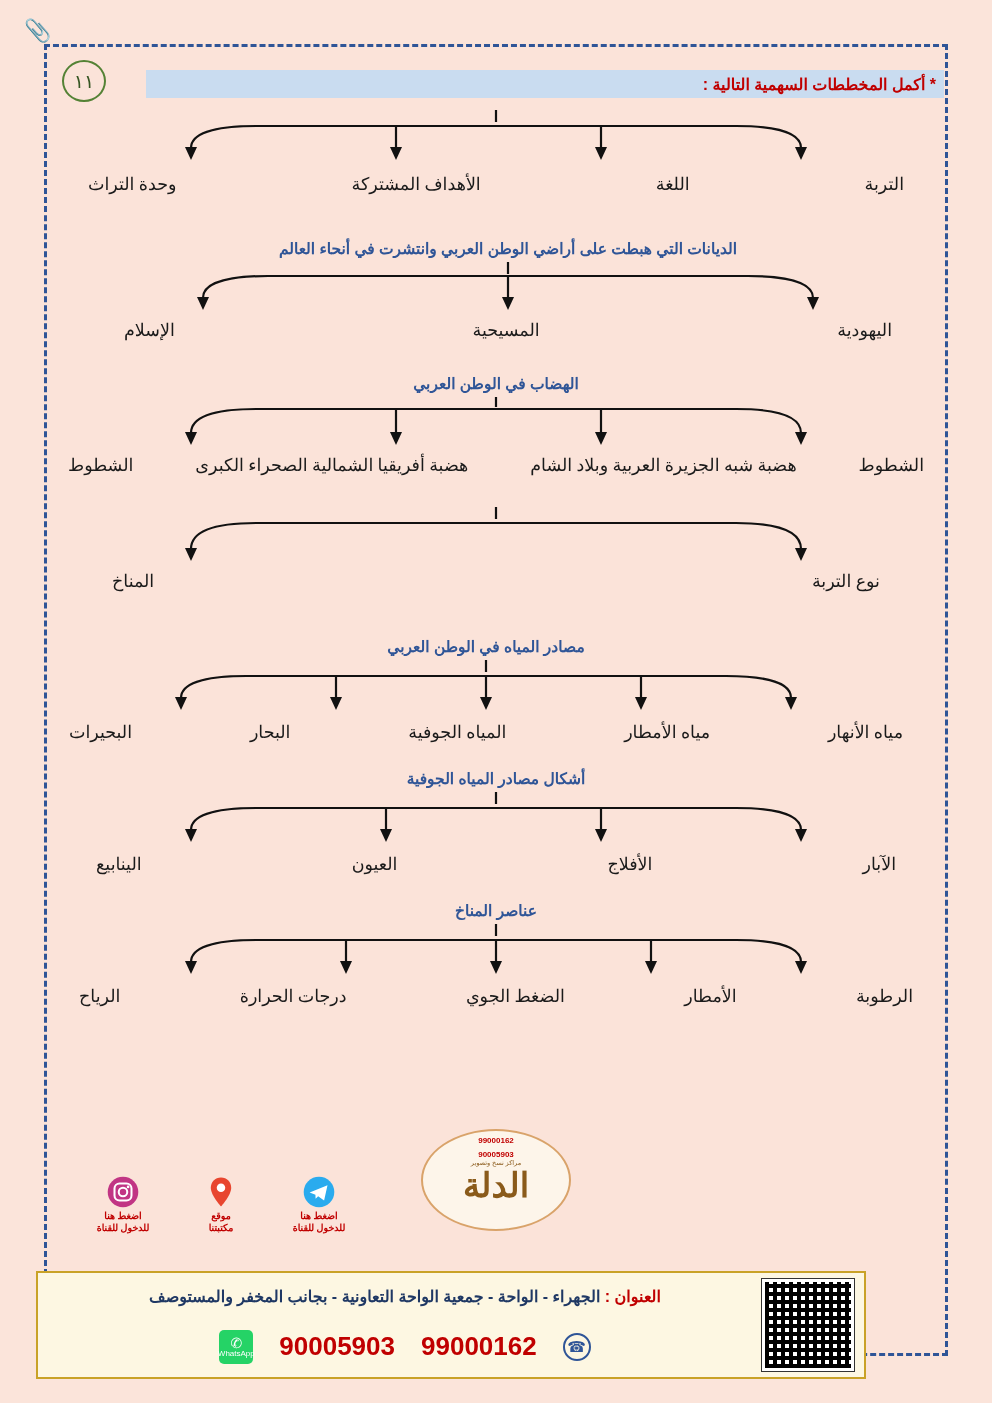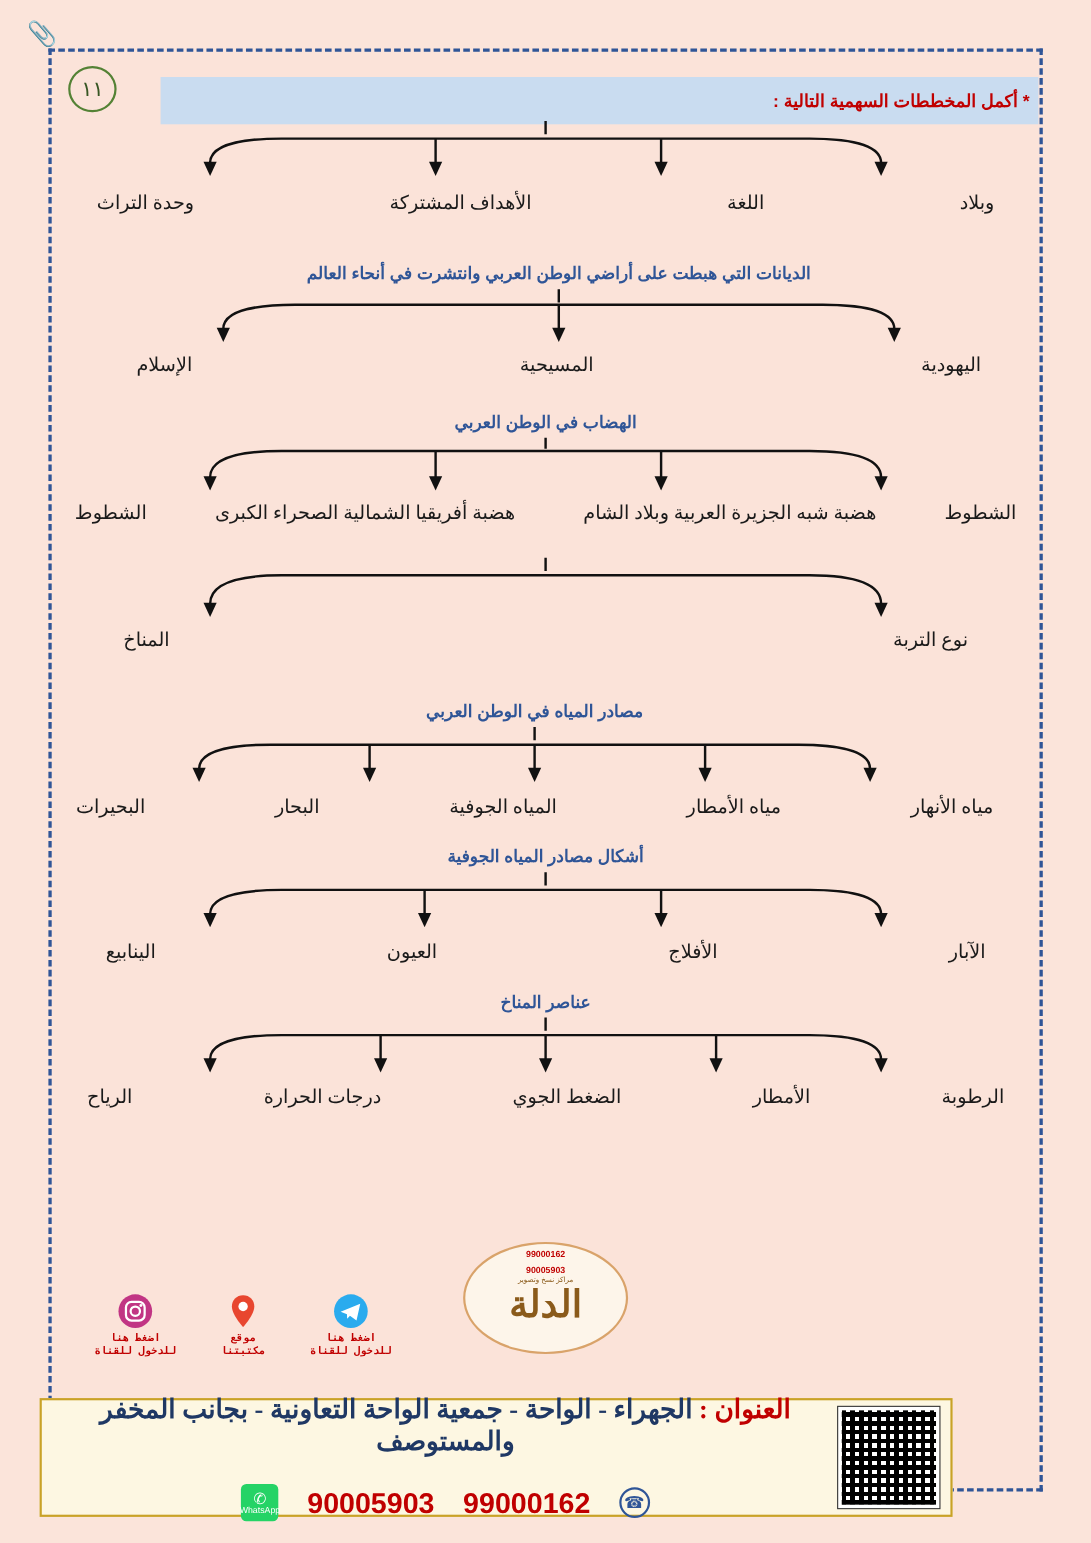--- a/index.html
+++ b/index.html
@@ -37,21 +37,21 @@
     left: 30px; top: 20px;
     width: 22px; height: 30px;
     color: #8a6a44;
     font-size: 22px;
     line-height: 1;
   }
   .title-bar {
     position: absolute;
     right: 48px; top: 70px;
     width: 798px;
-    height: 43px;
+    height: 28px;
     background: #c9dcf0;
     color: #c00000;
     font-family: "Liberation Sans", sans-serif;
     font-weight: bold;
     font-size: 16px;
     display: flex;
     align-items: center;
     justify-content: flex-start;
     padding-right: 8px;
   }
@@ -97,21 +97,21 @@
     gap: 16px;
     align-items: flex-start;
   }
   .social-item {
     width: 82px;
     text-align: center;
   }
   .social-item .cap {
     font-size: 9.5px;
     color: #c00000;
-    font-family: Liberation Mono, monospace;
+    font-family: Liberation Serif, serif;
     font-weight: bold;
     line-height: 1.25;
     margin-top: 2px;
   }
   .logo-box {
     position: absolute;
     left: 50%;
     transform: translateX(-50%);
     bottom: 162px;
     width: 190px;
@@ -148,22 +148,22 @@
     height: 108px;
     border: 2px solid #c9a227;
     background: #fdf7e2;
     display: flex;
     flex-direction: row-reverse;
     align-items: center;
     padding: 6px 10px;
   }
   .footer-main { flex: 1; text-align: center; }
   .footer-addr {
-    font-size: 24px; color: #1f3864;
-    font-family: Liberation Serif, serif;
+    font-size: 16px; color: #1f3864;
+    font-family: Liberation Sans, sans-serif;
     font-weight: bold;
     margin-bottom: 24px;
   }
   .footer-addr .lblred { color: #c00000; }
   .phones { display: flex; justify-content: center; align-items: center; gap: 26px; }
   .phone { font-size: 26px; color: #c00000; font-weight: bold; font-family: "Liberation Sans", sans-serif; }
   .qr {
     width: 92px; height: 92px;
     background:
       repeating-linear-gradient(90deg, #000 0 4px, #fff 4px 8px),
@@ -210,21 +210,21 @@
       <path d="M400 2 L400 14 M95 40 C95 22 130 18 160 18 L640 18 C670 18 705 22 705 40" fill="none" stroke="#111" stroke-width="2.2"></path>
       <path d="M95 52 l-6 -13 l12 0 z" fill="#111"></path>
       <path d="M705 52 l-6 -13 l12 0 z" fill="#111"></path>
       <path d="M300 18 L300 40" stroke="#111" stroke-width="2.2" fill="none"></path>
       <path d="M300 52 l-6 -13 l12 0 z" fill="#111"></path>
       <path d="M505 18 L505 40" stroke="#111" stroke-width="2.2" fill="none"></path>
       <path d="M505 52 l-6 -13 l12 0 z" fill="#111"></path>
     </svg>
   </div>
   <div class="labels-row" style="width:860px; margin:4px auto 0; padding:0 22px;">
-    <div class="lbl">وبلاد</div>
+    <div class="lbl">التربة</div>
     <div class="lbl">اللغة</div>
     <div class="lbl">الأهداف المشتركة</div>
     <div class="lbl">وحدة التراث</div>
   </div>
 </div>
 
 <div class="diagram" style="position:absolute; left:56px; top:240px; width:904px;">
   <div class="diagram-title">الديانات التي هبطت على أراضي الوطن العربي وانتشرت في أنحاء العالم</div>
   <div class="arrows-wrap" style="width:800px; height:56px;">
     <svg width="800" height="56" viewBox="0 0 800 56">

